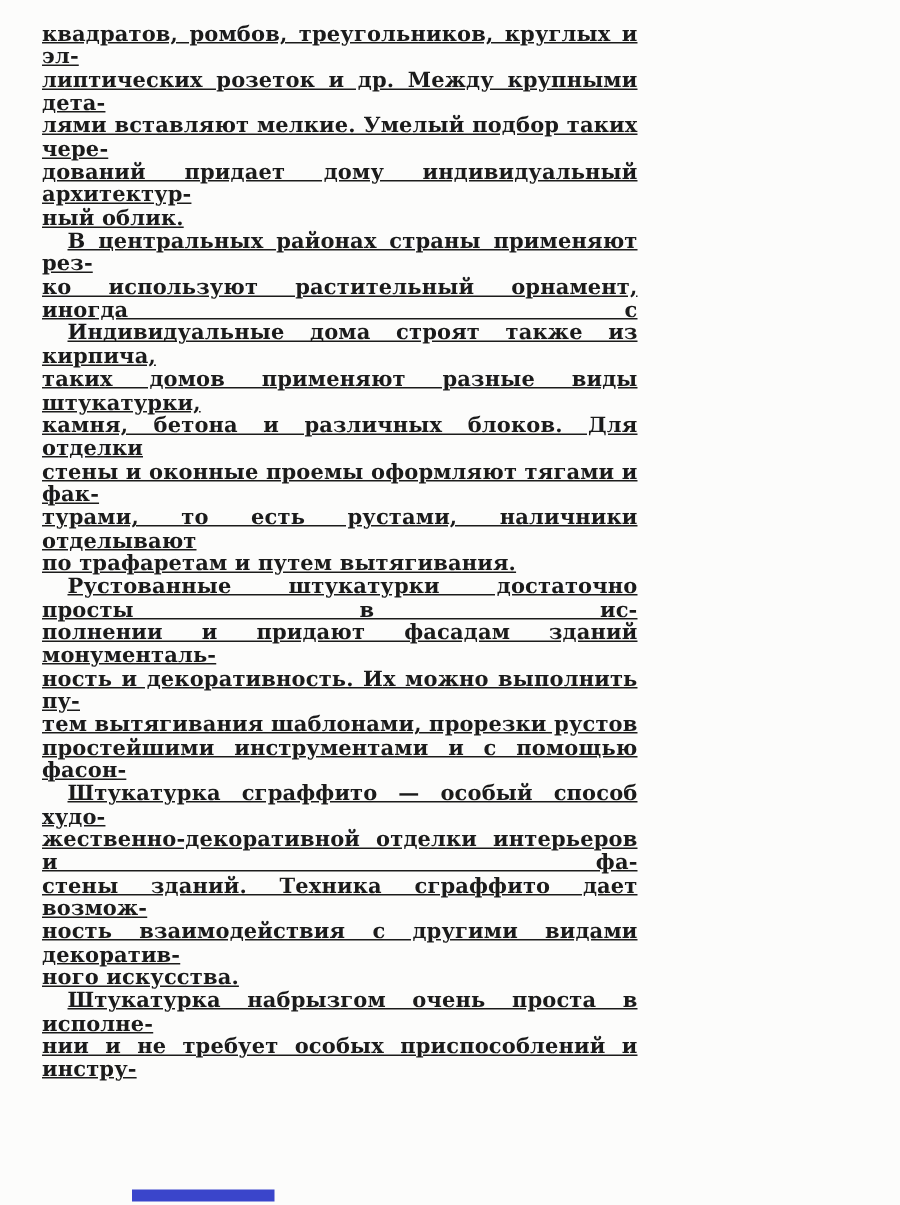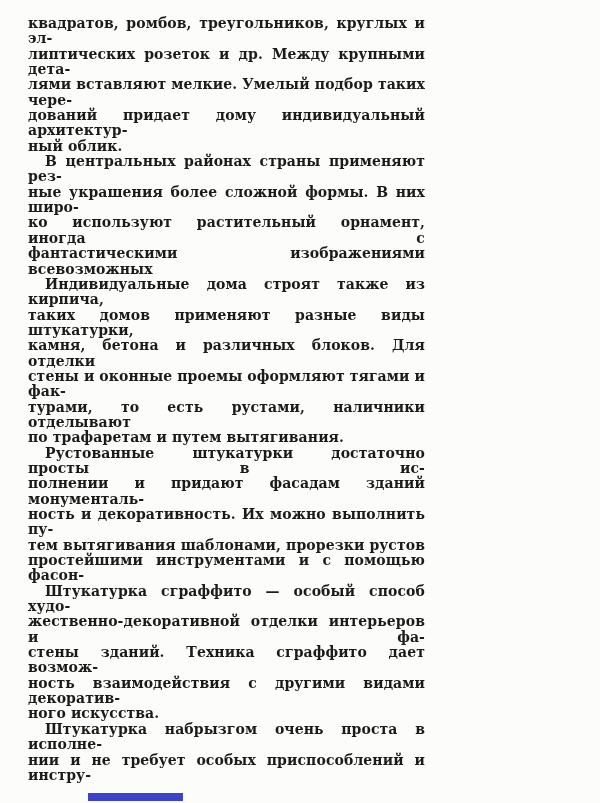--- a/index.html
+++ b/index.html
@@ -28,20 +28,21 @@
     line-height: 15.35px;
     letter-spacing: 0.1px;
   }
   .para {
     margin: 0;
     padding: 0;
   }
   .line {
     text-align: justify;
     text-align-last: justify;
+    text-decoration: underline;
   }
   .line.line-last {
     text-align-last: left;
   }
   .line.line-indent {
     text-indent: 17px;
   }
   .blue-mark {
     position: absolute;
     left: 88px;
@@ -57,23 +58,21 @@
   <div class="text-block" id="text-block" style="color: rgb(27, 27, 27);">
       <div class="para">
         <div class="line">квадратов, ромбов, треугольников, круглых и эл-</div>
         <div class="line">липтических розеток и др. Между крупными дета-</div>
         <div class="line">лями вставляют мелкие. Умелый подбор таких чере-</div>
         <div class="line">дований придает дому индивидуальный архитектур-</div>
         <div class="line line-last">ный облик.</div>
       </div>
       <div class="para">
         <div class="line line-indent">В центральных районах страны применяют рез-</div>
-        <div class="line">ные украшения более сложной формы. В них широ-</div>
         <div class="line">ко используют растительный орнамент, иногда с</div>
-        <div class="line">фантастическими изображениями всевозможных</div>
       </div>
       <div class="para">
         <div class="line line-indent">Индивидуальные дома строят также из кирпича,</div>
         <div class="line">таких домов применяют разные виды штукатурки,</div>
         <div class="line">камня, бетона и различных блоков. Для отделки</div>
         <div class="line">стены и оконные проемы оформляют тягами и фак-</div>
         <div class="line">турами, то есть рустами, наличники отделывают</div>
         <div class="line line-last">по трафаретам и путем вытягивания.</div>
       </div>
       <div class="para">

